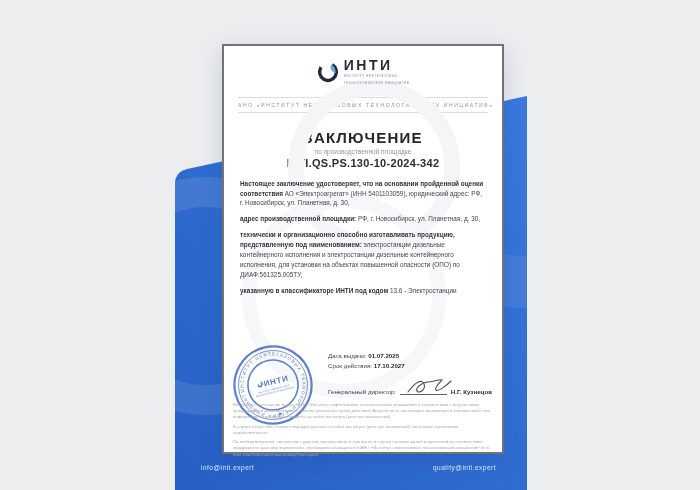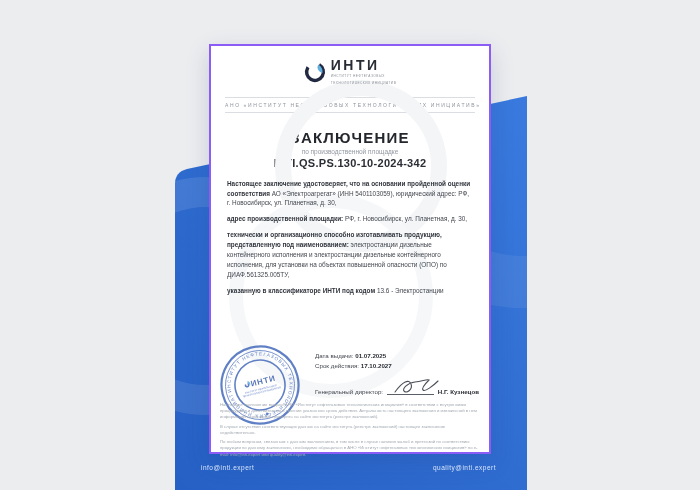--- a/index.html
+++ b/index.html
@@ -4,22 +4,22 @@
 <style>
   html,body{margin:0;padding:0;background:#ecedef;}
   #canvas{position:relative;width:700px;height:490px;overflow:hidden;
           font-family:"Liberation Sans",sans-serif;background:#ecedef;}
   svg{display:block;}
   .band{position:absolute;left:0;top:0;}
   .footer-mail{position:absolute;font-size:6.5px;letter-spacing:.5px;color:#d8e5fa;
                text-decoration:none;z-index:3;}
   .mail-left{left:201px;top:464px;}
   .mail-right{left:433px;top:464px;}
-  .page{position:absolute;left:209px;top:44px;width:278px;height:406px;background:#ffffff;
-        border:2px solid #8b5cf6;box-shadow:0 8px 22px rgba(25,55,120,.18);z-index:2;}
+  .page{position:absolute;left:222px;top:44px;width:278px;height:406px;background:#ffffff;
+        border:2px solid #737373;box-shadow:0 8px 22px rgba(25,55,120,.18);z-index:2;}
   .watermark{position:absolute;left:0;top:0;pointer-events:none;}
   .logo-wrap{position:relative;margin-top:12px;display:flex;justify-content:center;
              align-items:center;gap:5px;}
   .logo-col{display:flex;flex-direction:column;line-height:1;}
   .brand{font-size:14px;font-weight:bold;letter-spacing:2.5px;color:#272b34;}
   .tagline{margin-top:2px;font-size:3.2px;letter-spacing:.5px;color:#8b9097;line-height:1.5;}
   .letterhead{margin:11px 14px 0;border-top:1px solid #dadde1;border-bottom:1px solid #dadde1;
               padding:4px 0;text-align:center;font-size:5px;letter-spacing:1.6px;color:#8f959e;
               white-space:nowrap;}
   .title{margin-top:16px;text-align:center;font-size:15px;font-weight:800;

